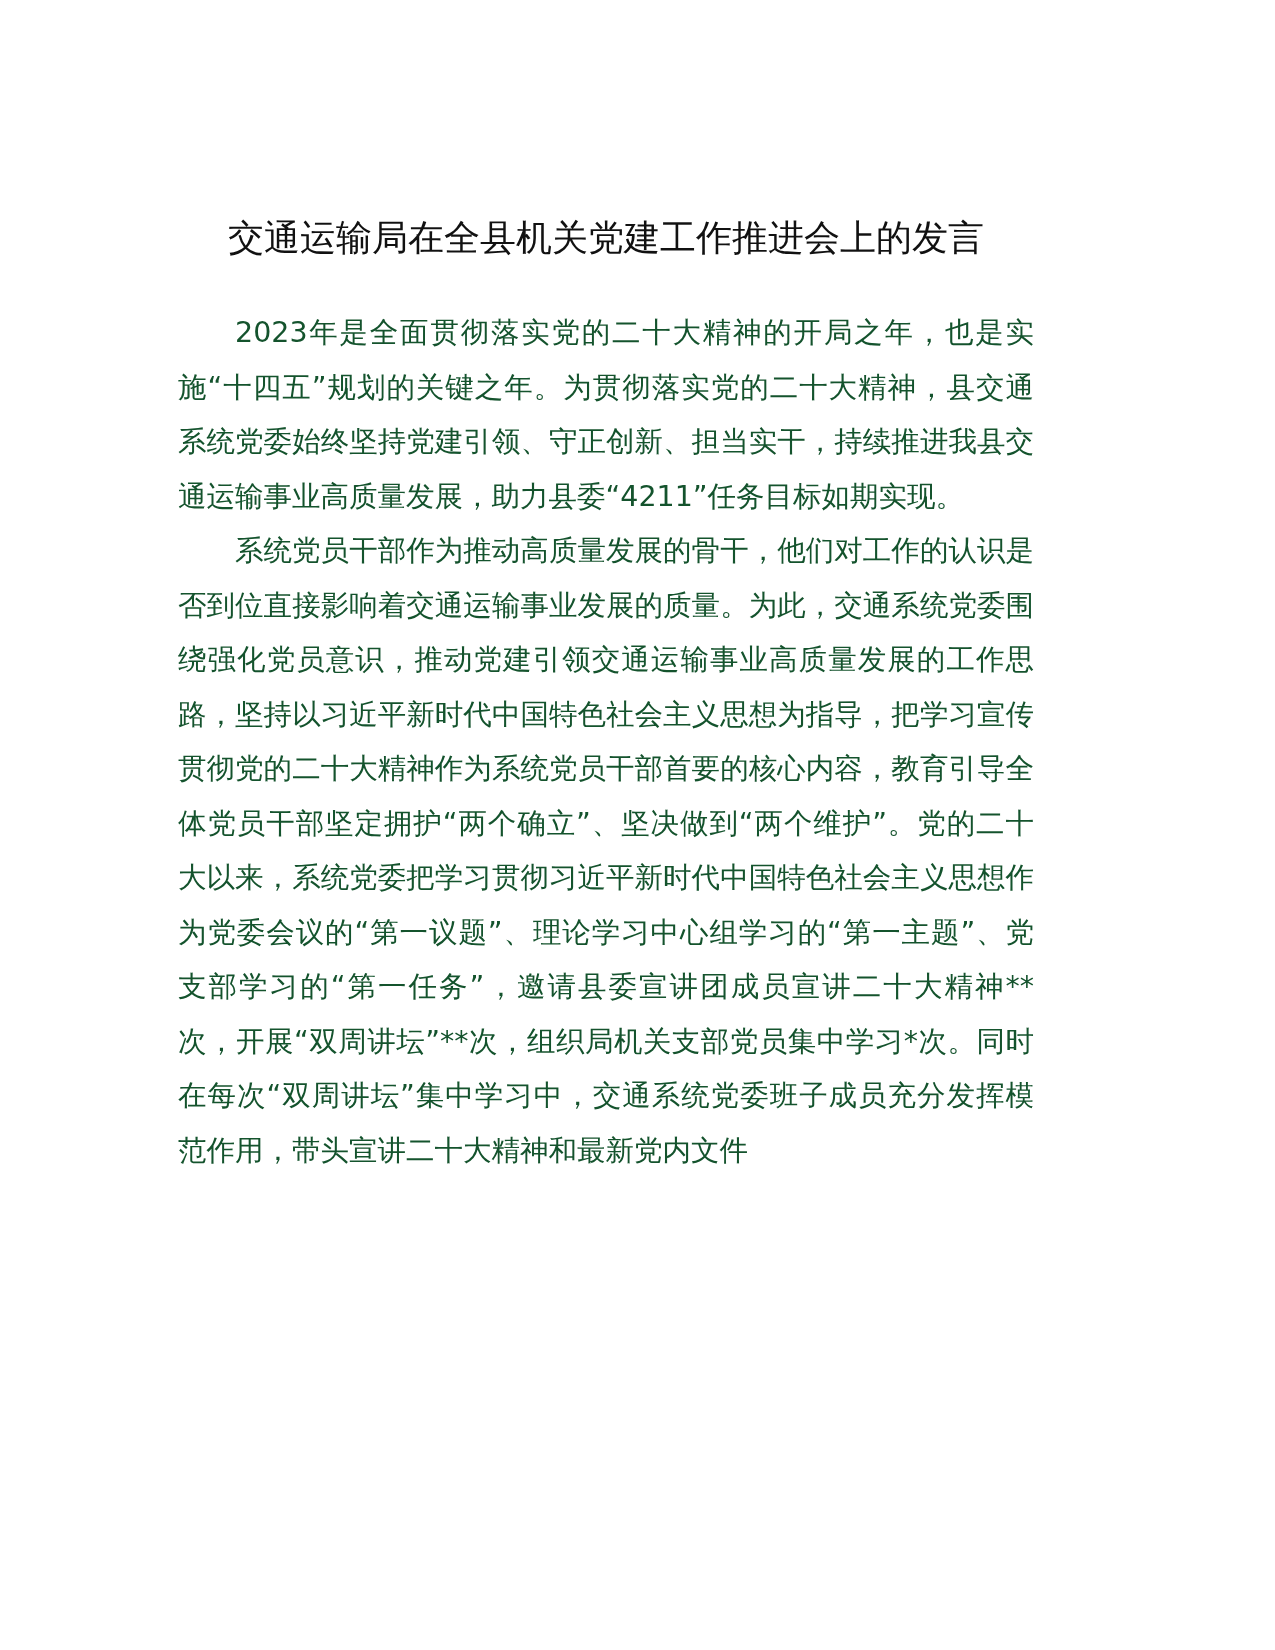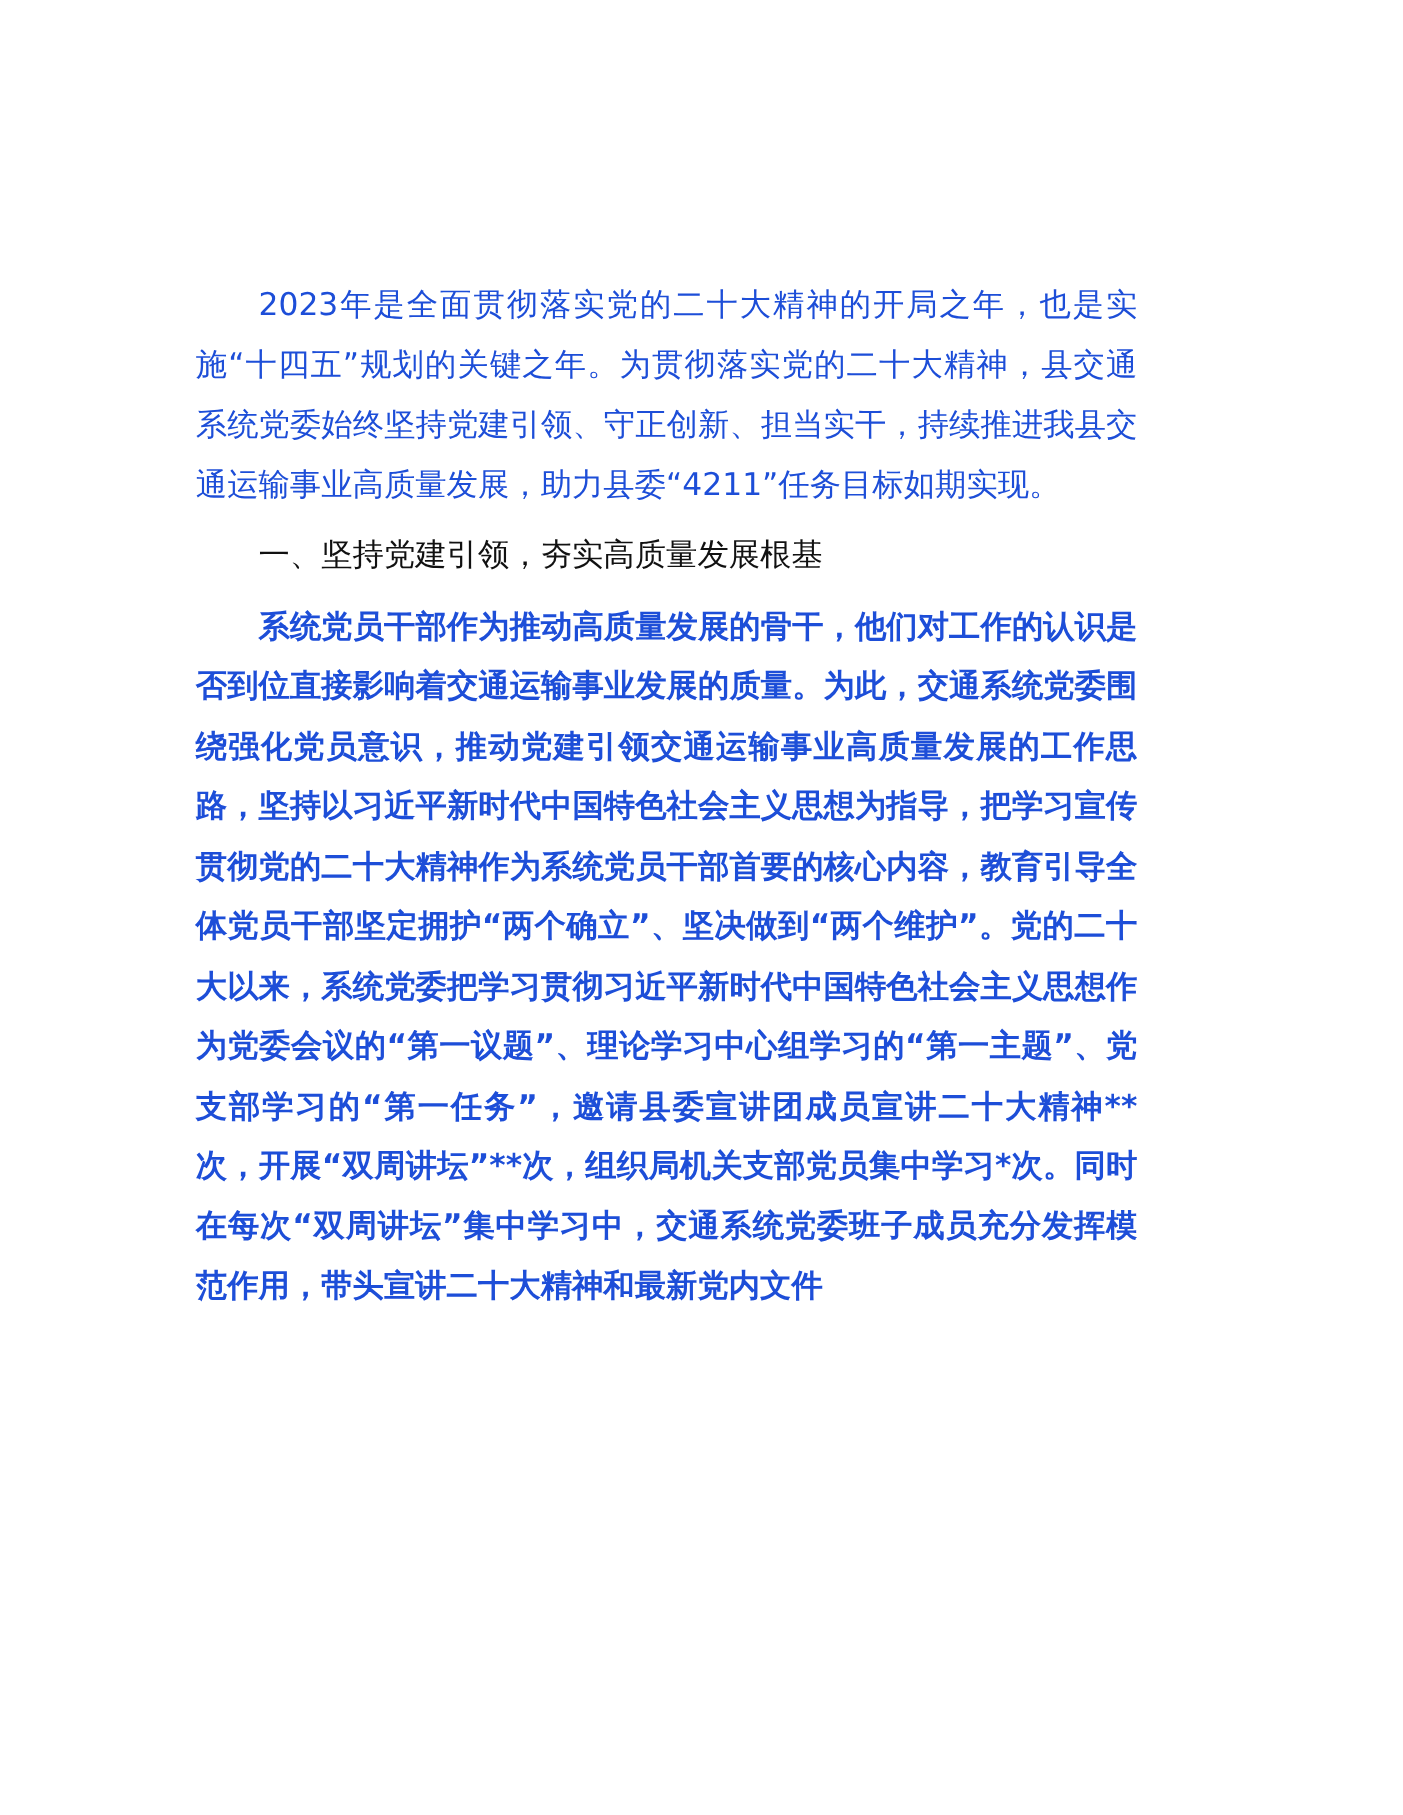--- a/index.html
+++ b/index.html
@@ -33,40 +33,40 @@
     .body-text {
       margin-top: 40px;
     }
     .para {
       margin: 0;
       font-size: 28.5px;
       line-height: 54.5px;
       text-indent: 2em;
       text-align: justify;
       text-justify: inter-character;
-      color: #1d4ed8;
+      color: #14532d;
     }
     .heading {
       margin: 0;
       margin-top: 10px;
       font-size: 28.5px;
       line-height: 54.5px;
       text-indent: 2em;
       color: #111111;
     }
     .heading + .para {
       margin-top: 10px;
       font-weight: bold;
     }
   </style>
 </head>
 <body>
 
 <div class="page">
+  <h1 class="title">交通运输局在全县机关党建工作推进会上的发言</h1>
 
   <div class="body-text">
     <p class="para">2023年是全面贯彻落实党的二十大精神的开局之年，也是实施“十四五”规划的关键之年。为贯彻落实党的二十大精神，县交通系统党委始终坚持党建引领、守正创新、担当实干，持续推进我县交通运输事业高质量发展，助力县委“4211”任务目标如期实现。</p>
 
-    <p class="heading">一、坚持党建引领，夯实高质量发展根基</p>
 
     <p class="para">系统党员干部作为推动高质量发展的骨干，他们对工作的认识是否到位直接影响着交通运输事业发展的质量。为此，交通系统党委围绕强化党员意识，推动党建引领交通运输事业高质量发展的工作思路，坚持以习近平新时代中国特色社会主义思想为指导，把学习宣传贯彻党的二十大精神作为系统党员干部首要的核心内容，教育引导全体党员干部坚定拥护“两个确立”、坚决做到“两个维护”。党的二十大以来，系统党委把学习贯彻习近平新时代中国特色社会主义思想作为党委会议的“第一议题”、理论学习中心组学习的“第一主题”、党支部学习的“第一任务”，邀请县委宣讲团成员宣讲二十大精神**次，开展“双周讲坛”**次，组织局机关支部党员集中学习*次。同时在每次“双周讲坛”集中学习中，交通系统党委班子成员充分发挥模范作用，带头宣讲二十大精神和最新党内文件</p>
   </div>
 </div>
 
 </body></html>

